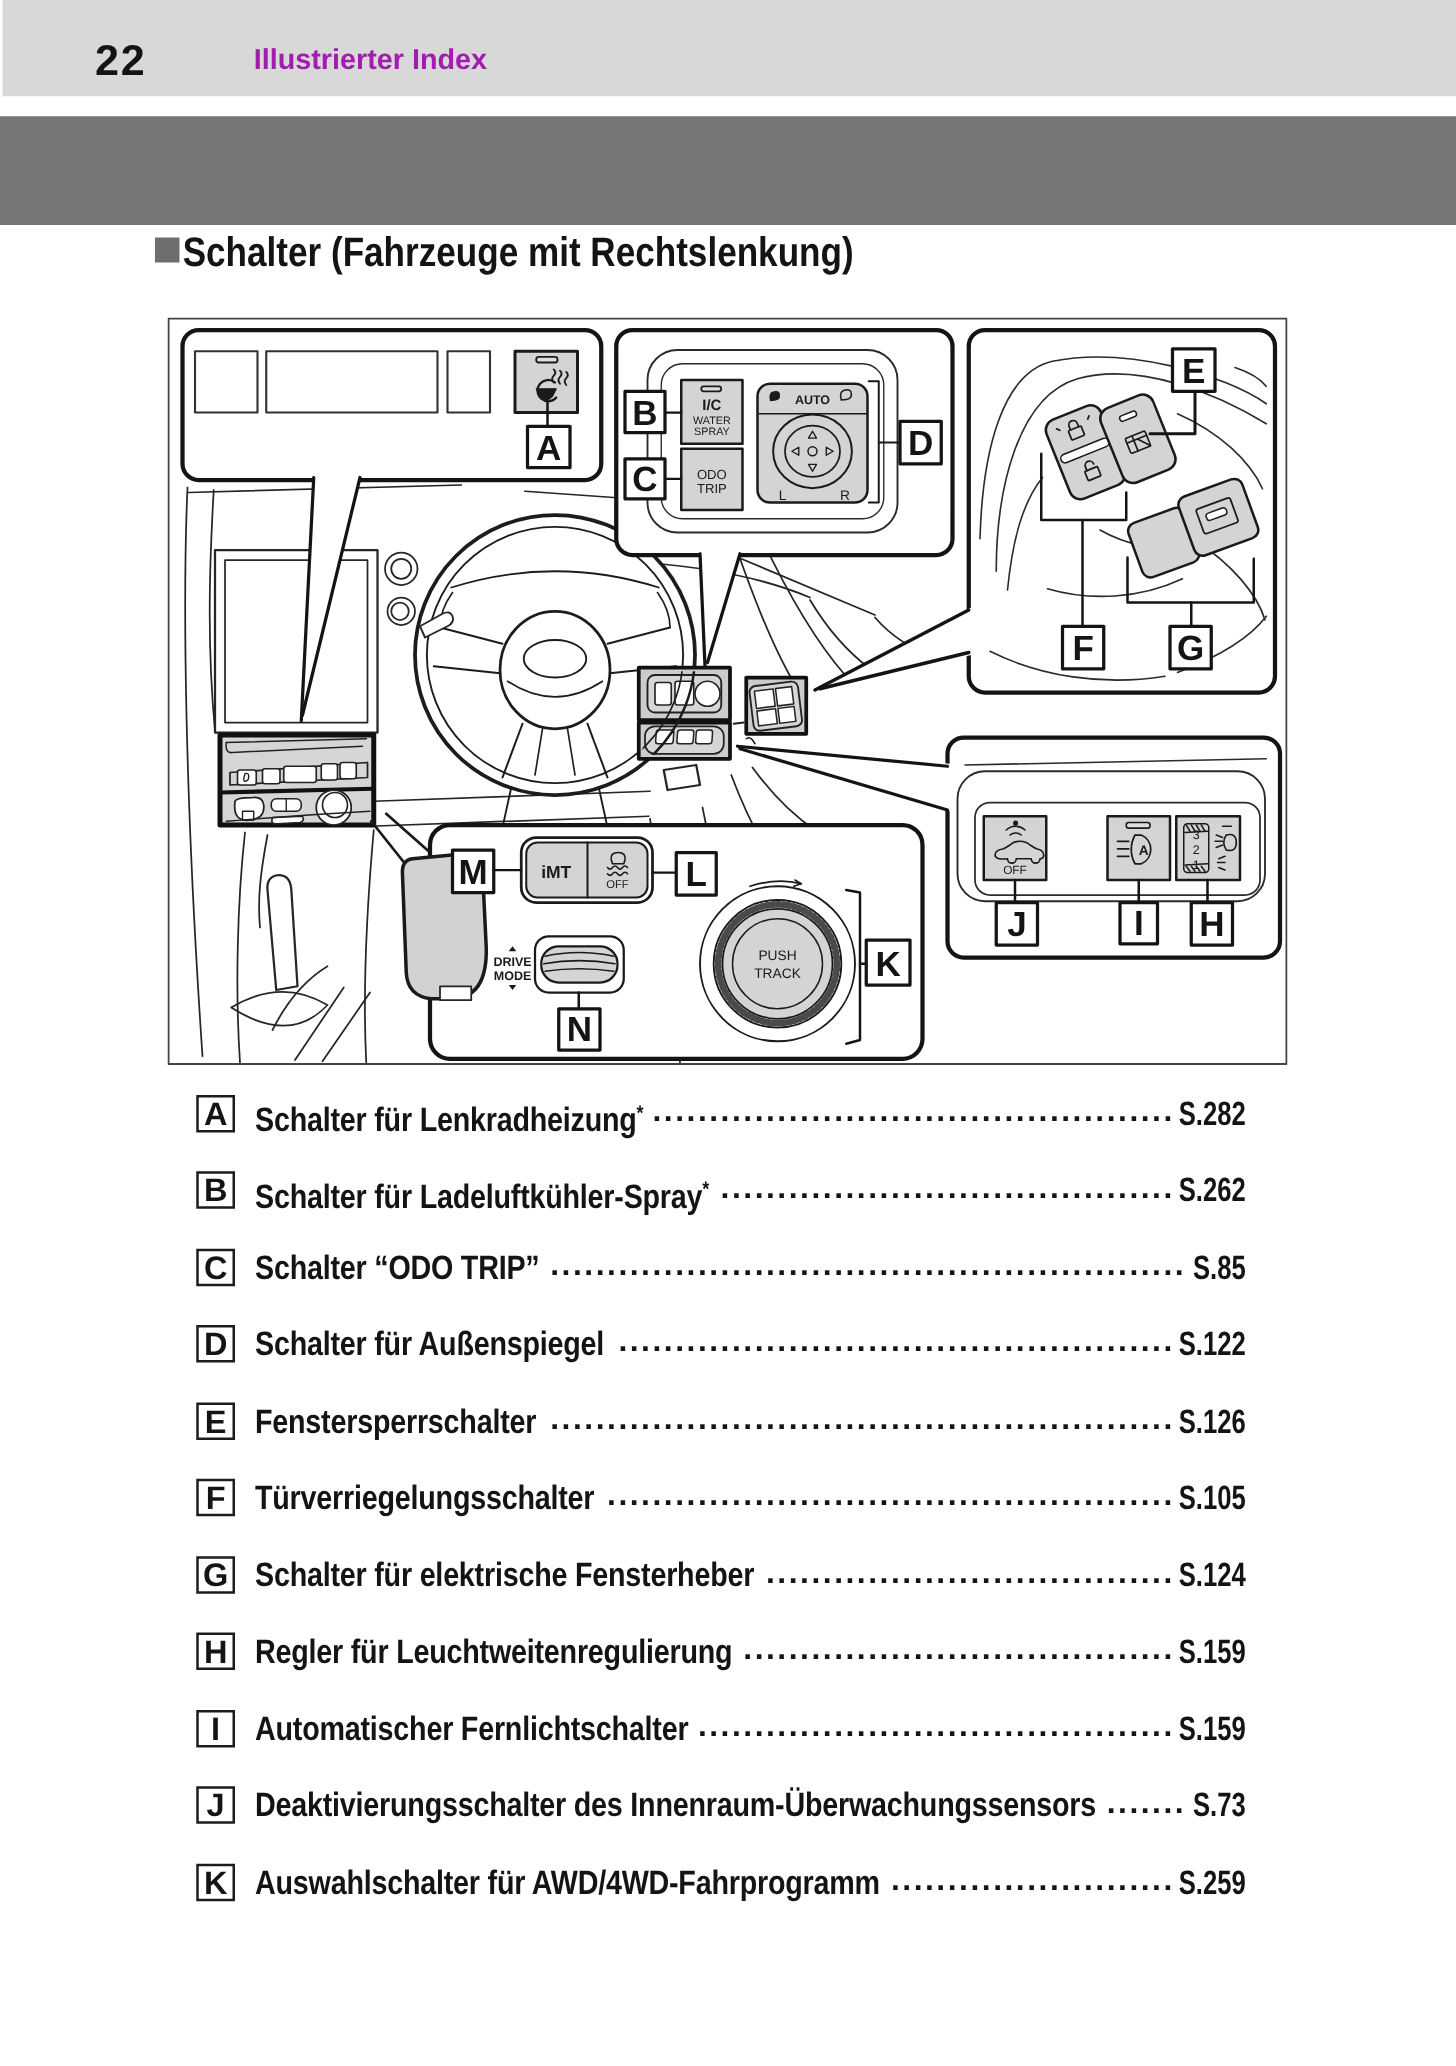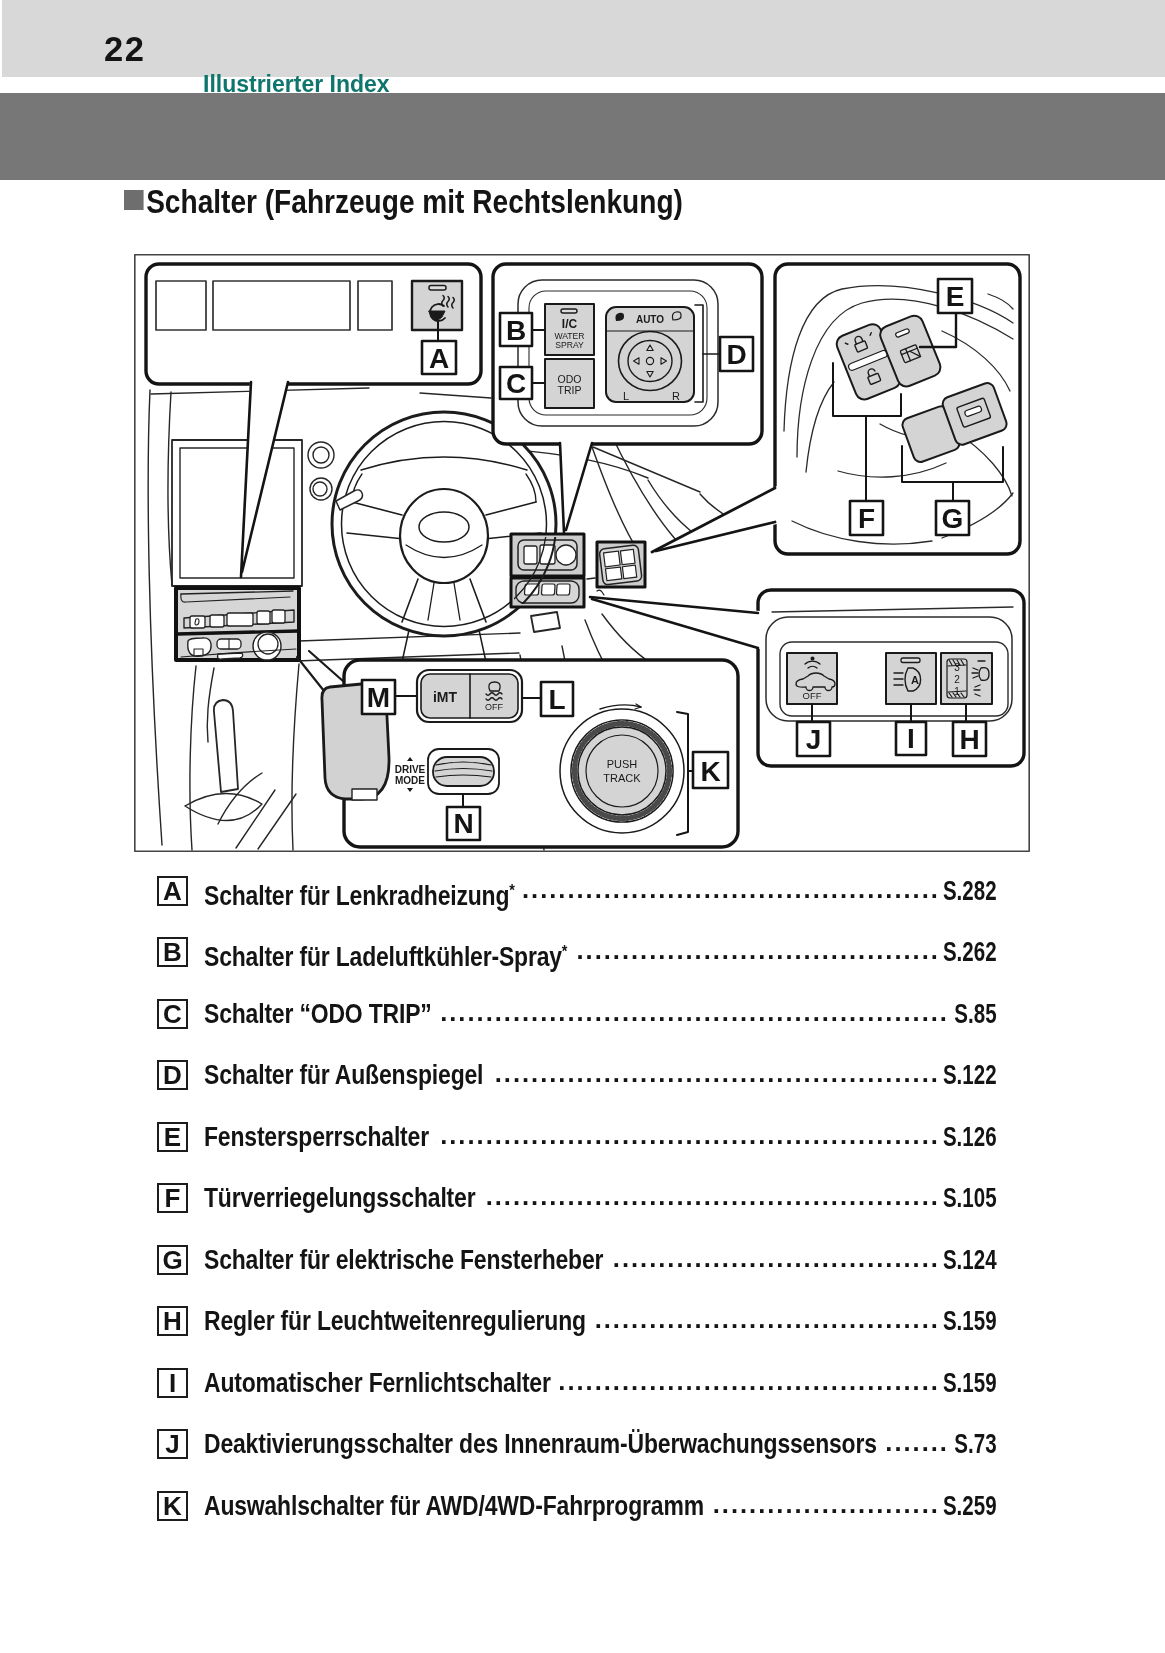--- a/index.html
+++ b/index.html
@@ -1,20 +1,20 @@
 <!DOCTYPE html>
 <html><head>
 <meta charset="utf-8">
 <style>
   html,body{margin:0;padding:0;}
   body{width:1165px;height:1653px;background:#ffffff;position:relative;
        font-family:"Liberation Sans",sans-serif;overflow:hidden;}
   .band-light{position:absolute;left:2px;top:0;width:1163px;height:77px;background:#d8d8d8;}
-  .pagenum{position:absolute;left:76px;top:32px;font-size:34.5px;font-weight:bold;color:#141414;line-height:1;letter-spacing:1.5px;margin-left:28px;}
-  .chapter{position:absolute;left:203px;top:34px;font-size:23px;font-weight:bold;color:#0f766e;line-height:1;top:36px;margin-top:37px;}
+  .pagenum{position:absolute;left:76px;top:32px;font-size:34.5px;font-weight:bold;color:#141414;line-height:1;letter-spacing:1.5px;}
+  .chapter{position:absolute;left:203px;top:34px;font-size:23px;font-weight:bold;color:#a21caf;line-height:1;top:36px;}
   .band-dark{position:absolute;left:0;top:93px;width:1165px;height:87px;background:#777777;}
   .heading{position:absolute;left:124px;top:185px;font-size:33px;transform:scaleX(0.851);transform-origin:0 50%;font-weight:bold;color:#141414;line-height:1;white-space:nowrap;}
   .heading .sq{display:inline-block;width:23px;height:20px;background:#6e6e6e;margin-right:3px;transform:translateY(-3px);}
   .row{position:absolute;left:0;top:0;width:1165px;height:34px;}
   .lt{position:absolute;left:157px;top:2px;width:27px;height:26px;border:2px solid #1c1c1c;background:#fff;
       font-size:26px;font-weight:bold;color:#141414;text-align:center;line-height:27px;}
   .dots{position:absolute;left:204px;top:0;width:791px;height:34px;overflow:hidden;white-space:nowrap;
       font-size:25.5px;font-weight:bold;color:#141414;letter-spacing:2px;line-height:31.8px;text-align:right;}
   .tx{position:absolute;left:204px;top:0;height:34px;background:#fff;font-size:27px;font-weight:bold;color:#141414;
       white-space:nowrap;letter-spacing:-0.2px;line-height:34px;transform:scaleX(0.85);transform-origin:0 50%;padding-right:9px;}

